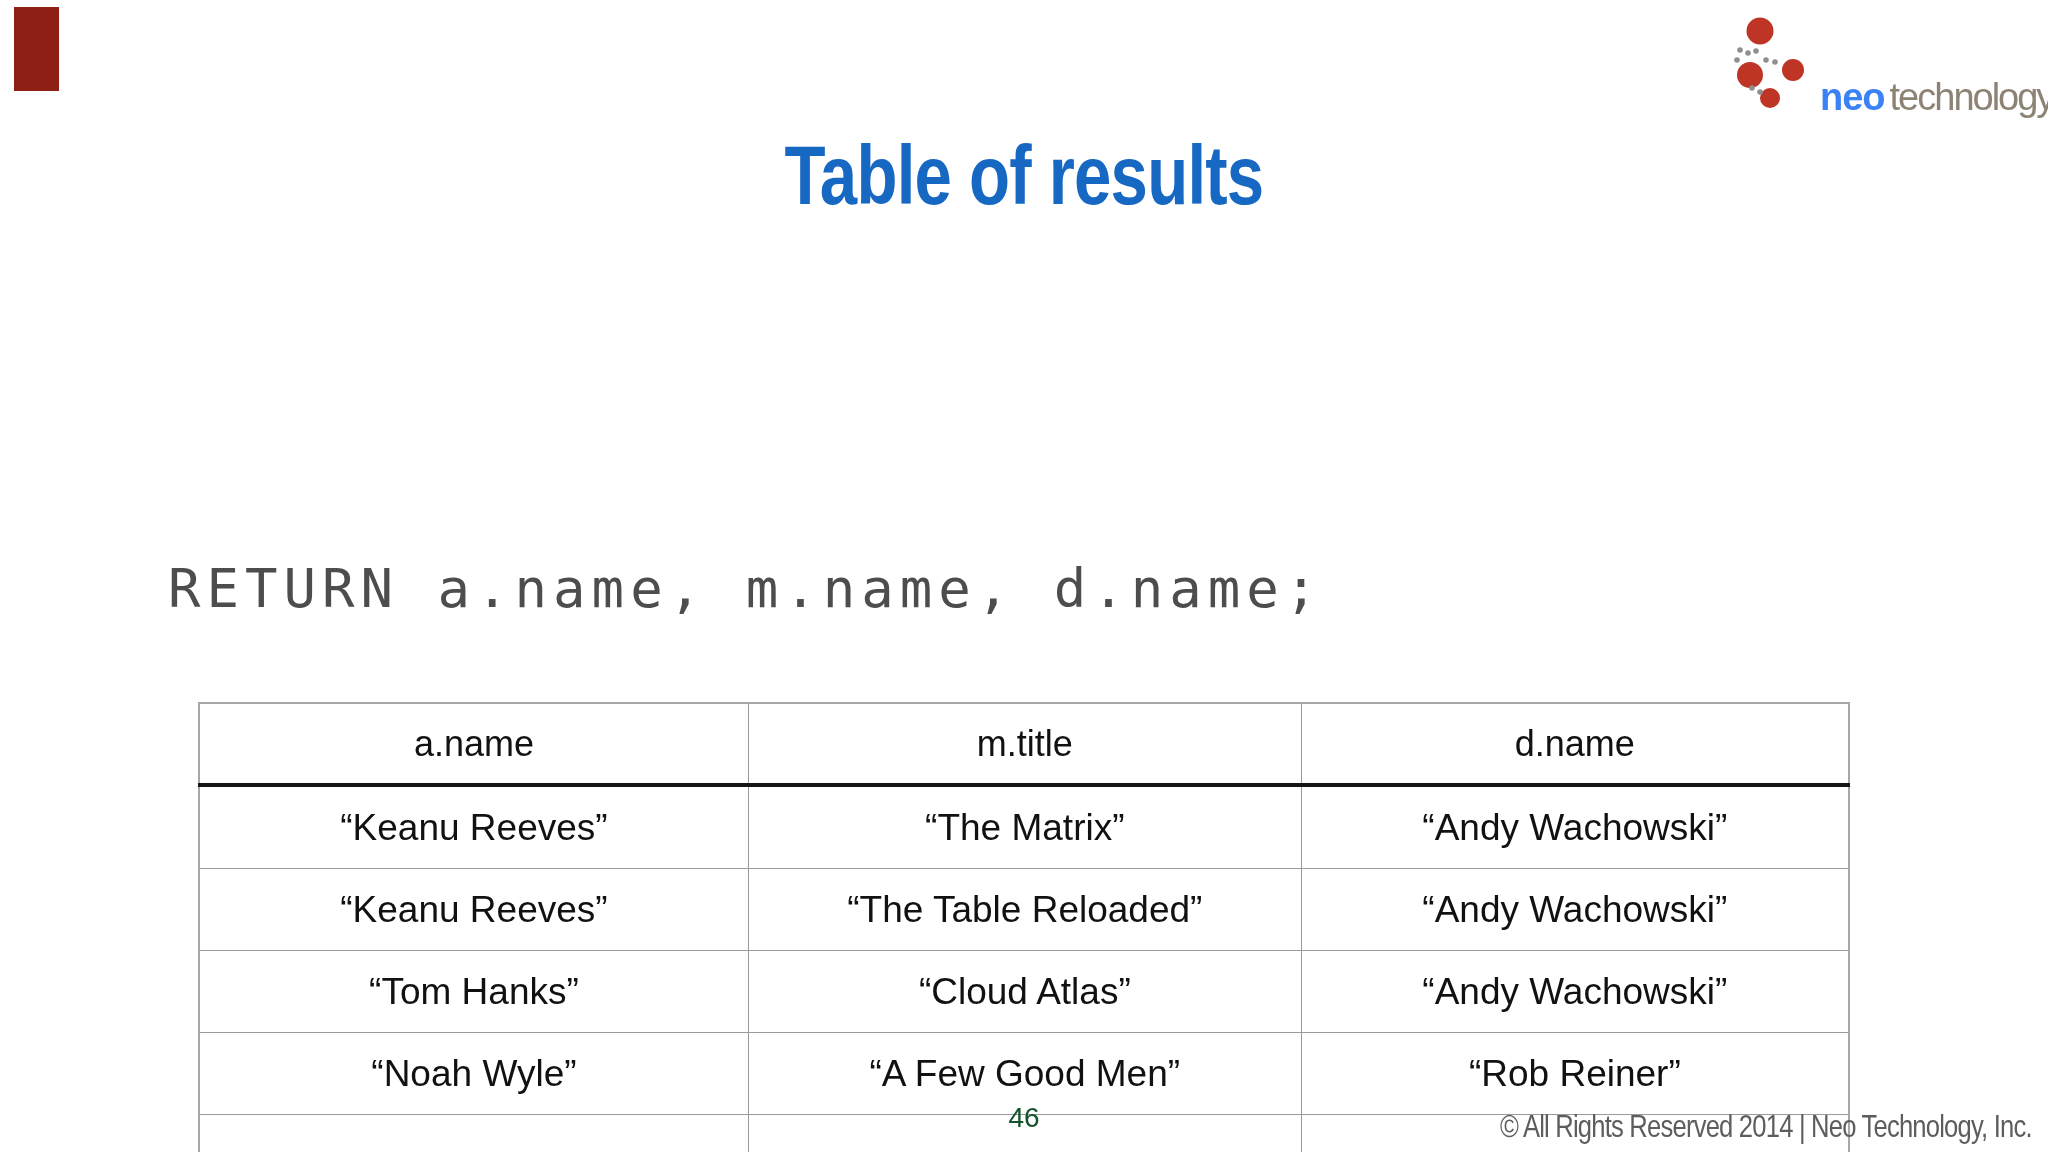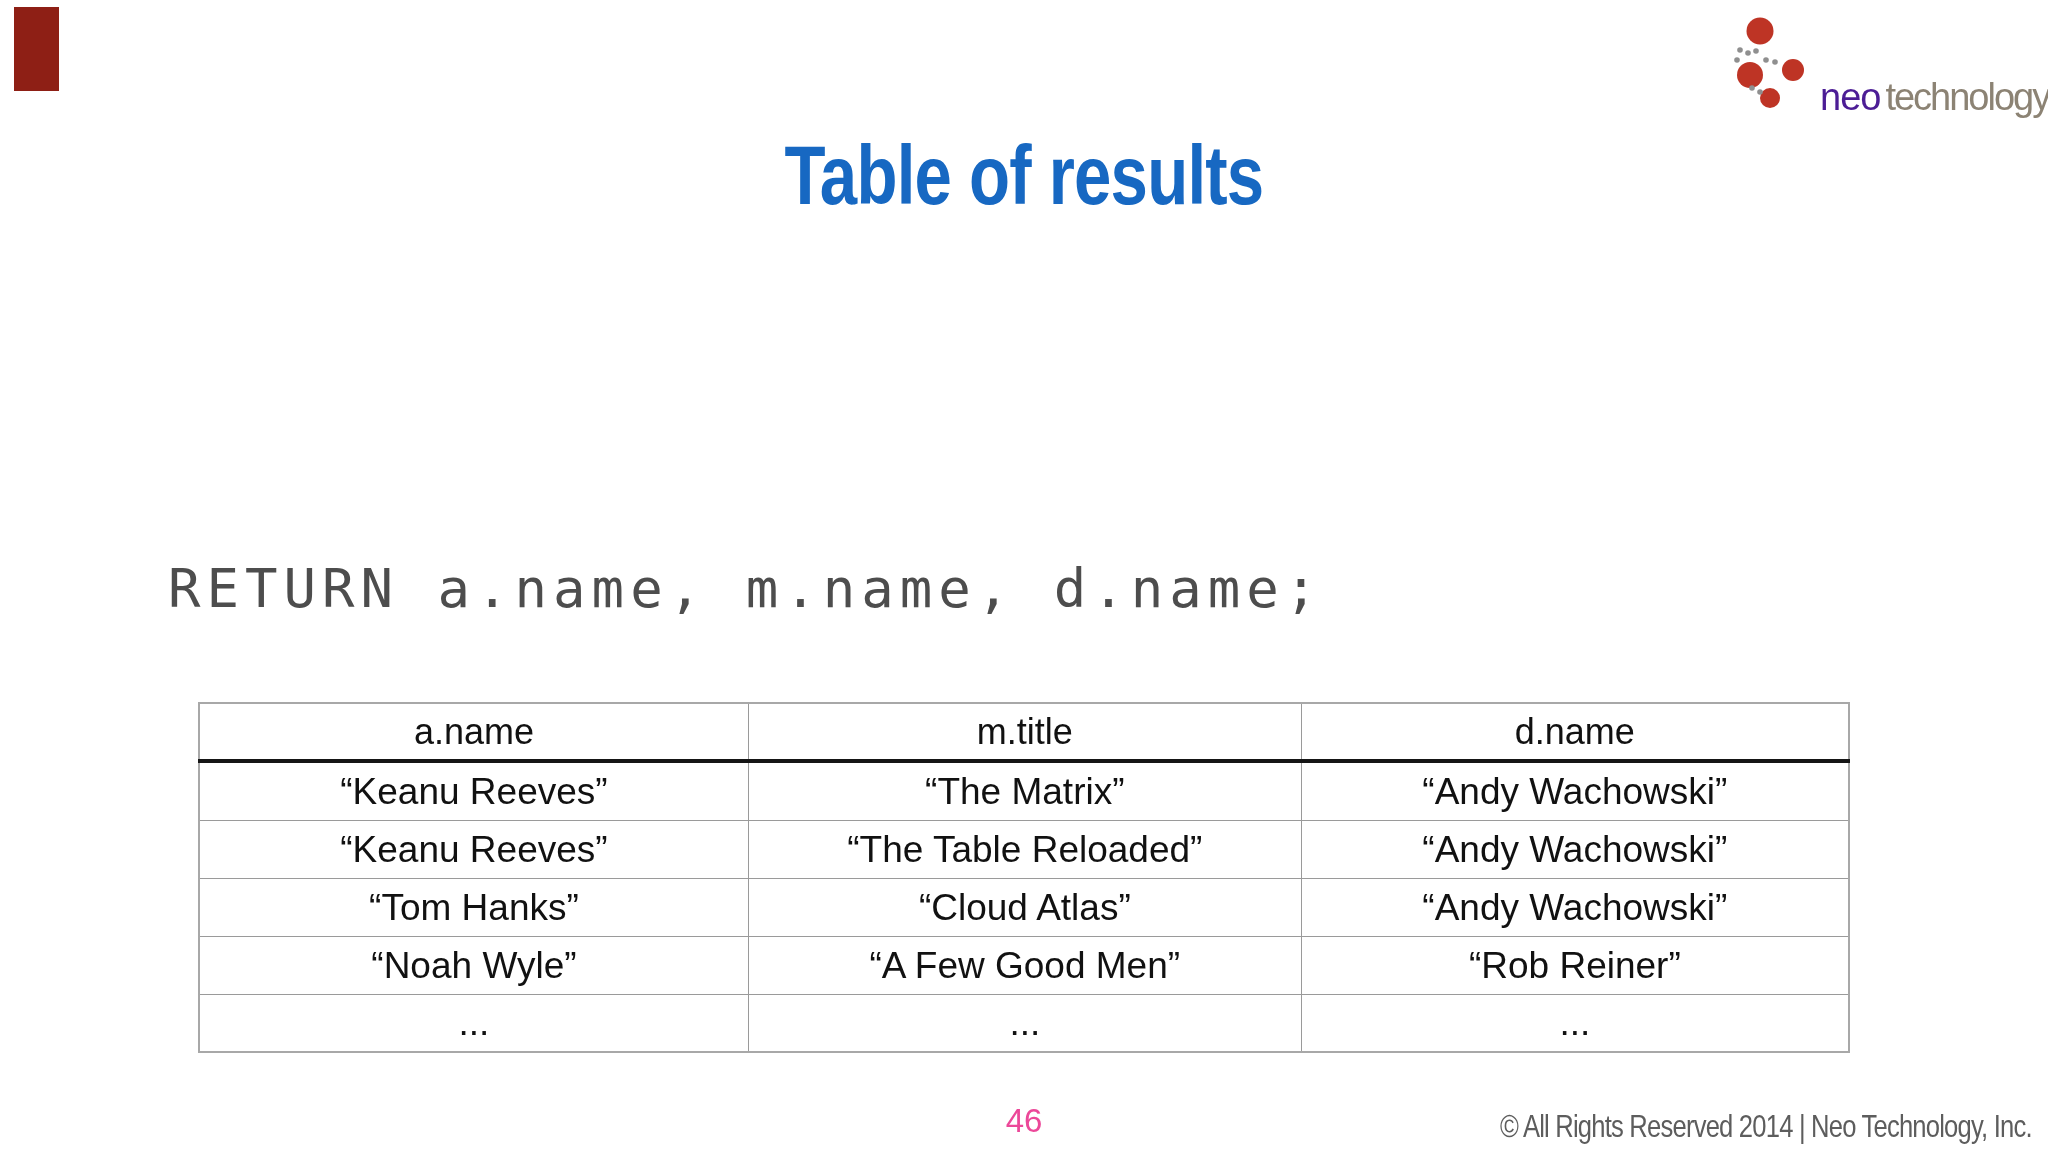--- a/index.html
+++ b/index.html
@@ -7,45 +7,45 @@
        font-family:"Liberation Sans",sans-serif;}
 
   .accent-block{position:absolute;left:14px;top:7px;width:45px;height:84px;
                 background:#8E1F15;}
 
   
   .logo{position:absolute;left:1726px;top:6px;height:112px;
         display:flex;align-items:flex-end;}
   .logo svg{width:94px;height:112px;flex:none;display:block;}
   .logo-text{display:flex;align-items:baseline;margin-bottom:2px;line-height:1;}
-  .logo-neo{font-size:38px;font-weight:normal;color:#4c1d95;letter-spacing:-1px;}
+  .logo-neo{font-size:38px;font-weight:bold;color:#3b82f6;letter-spacing:-1px;}
   .logo-tech{font-size:38px;font-weight:400;color:#8C8374;letter-spacing:-2px;margin-left:5px;}
 
   .title{position:absolute;top:126px;left:0;width:100%;margin:0;
          text-align:center;font-size:84px;font-weight:bold;color:#1768C2;
          letter-spacing:-1px;line-height:1.18;
          transform:scaleX(0.8);transform-origin:50% 50%;}
 
   .code{position:absolute;left:168px;top:346px;
         font-family:"DejaVu Sans Mono","Liberation Mono",monospace;
         font-size:54px;color:#4D4D4D;letter-spacing:6px;line-height:97px;
         white-space:pre;}
 
   table.results{position:absolute;left:198px;top:702px;width:1652px;
         border-collapse:collapse;table-layout:fixed;
         border:2px solid #A8A8A8;}
   table.results th,table.results td{
         border:1px solid #9A9A9A;text-align:center;vertical-align:middle;
-        padding:0;color:#111111;font-weight:normal;}
+        padding:12px;color:#111111;font-weight:normal;}
   table.results thead th{height:55px;font-size:36px;border-bottom:4px solid #151515;}
   table.results td{height:57px;font-size:37px;}
   table.results tr.ellipsis-row td{height:56px;}
 
   .page-number{position:absolute;top:1102px;left:0;width:100%;
-        text-align:center;font-size:33px;color:#ec4899;}
+        text-align:center;font-size:28px;color:#14532d;}
   .copyright{position:absolute;top:1108px;right:16px;font-size:32px;color:#5D5D5D;
         letter-spacing:-1px;white-space:nowrap;
         transform:scaleX(0.8);transform-origin:100% 50%;}
 </style>
 </head>
 <body>
 
 <div class="slide">
 
   <div class="accent-block"></div>

